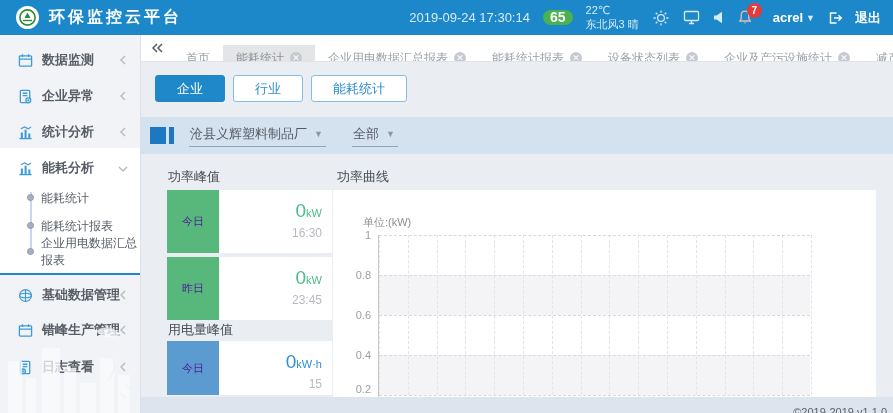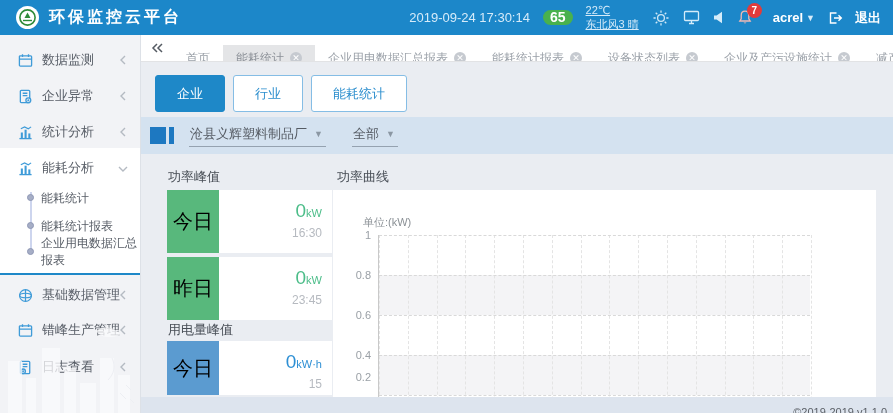--- a/index.html
+++ b/index.html
@@ -9,37 +9,37 @@
   
   .topbar { position:absolute; top:0; left:0; right:0; height:35px; background:#1c87c9;
             display:flex; align-items:center; color:#fff; padding:0 12px 0 16px; z-index:30; }
   .logo { width:23px; height:23px; border-radius:50%; background:#fff; display:flex;
           align-items:center; justify-content:center; margin-right:10px; flex:0 0 auto; }
   .app-title { font-size:16px; font-weight:bold; letter-spacing:3px; }
   .topbar-right { margin-left:auto; display:flex; align-items:center; gap:13px; }
   .datetime { font-size:13px; color:#d6ebf9; }
   .aqi-badge { background:#49b14d; color:#fff; font-size:14px; font-weight:bold;
                border-radius:9px; padding:1px 7px; line-height:13px; }
-  .weather-col { font-size:11px; color:#d6ebf9; line-height:1.25; text-align:left;text-decoration:underline; }
+  .weather-col { font-size:11px; color:#d6ebf9; line-height:1.25; text-align:left; }
   .hicon { display:flex; align-items:center; }
   .bell-wrap { position:relative; margin-right:8px; }
   .bell-badge { position:absolute; top:-7px; left:9px; min-width:15px; height:15px; border-radius:8px;
                 background:#e23b3b; color:#fff; font-size:10px; font-weight:bold; line-height:15px;
                 text-align:center; padding:0 3px; }
   .user { font-size:13px; font-weight:bold; display:flex; align-items:center; gap:3px; }
   .caret-down { font-size:9px; color:#d6ebf9; }
   .logout { display:flex; align-items:center; gap:12px; font-size:13px; font-weight:bold; }
 
   
   .sidebar { position:absolute; top:35px; left:0; width:141px; bottom:0; background:#f2f3f6;
              border-right:1px solid #dde1e7; z-index:10; overflow:hidden; }
   .active-section { position:absolute; top:113px; left:0; right:0; height:125px; background:#fff; }
   .blue-divider { position:absolute; top:238px; left:0; right:0; height:2px; background:#1e88c8; }
   .side-item { position:absolute; left:0; width:100%; height:26px; display:flex; align-items:center;
-               padding-left:18px; font-size:13px; color:#575d66; cursor:pointer; }
+               padding-left:18px; font-size:13px; color:#575d66; cursor:pointer;font-weight:bold; }
   .side-item .sicon { width:15px; height:15px; margin-right:9px; flex:0 0 auto; }
   .side-item .chev { position:absolute; right:13px; top:7px; }
   .sub-line { position:absolute; left:30px; top:157px; height:62px; width:2px; background:#cdd5ee; }
   .sub-item { position:absolute; left:0; width:100%; height:22px; display:flex; align-items:center;
               padding-left:41px; font-size:12px; color:#575d66; cursor:pointer; }
   .sub-bullet { position:absolute; left:27px; top:7px; width:7px; height:7px; border-radius:50%;
                 background:#a6aec6; border:1px solid #8f98b5; }
   .watermark { position:absolute; bottom:0; left:0; opacity:.75; }
 
   
@@ -48,37 +48,37 @@
             color:#9aa0a8; white-space:nowrap; overflow:hidden; z-index:20; }
   .tab-arrows { padding:0 10px; display:flex; align-items:center; cursor:pointer; flex:0 0 auto; }
   .tab { display:flex; align-items:center; gap:6px; padding:0 13px; height:100%; cursor:pointer; flex:0 0 auto;margin-top:20px; }
   .tab.active { background:#e4e5e7; color:#8b9097; }
   .tab-close { width:12px; height:12px; border-radius:50%; background:#c6cad0; color:#fff;
                font-size:9px; line-height:12px; text-align:center; flex:0 0 auto; }
 
   
   .content { position:absolute; top:62px; left:141px; right:0; bottom:0; }
   .btn-row { position:absolute; top:13px; left:14px; display:flex; gap:8px; }
-  .fbtn { height:37px; padding:0 21px; font-size:13px; border-radius:3px; border:1px solid #85bde5;
+  .fbtn { height:27px; padding:0 21px; font-size:13px; border-radius:3px; border:1px solid #85bde5;
           background:#fff; color:#2a8dcd; display:flex; align-items:center; cursor:pointer; }
   .fbtn.active { background:#1e88c8; border-color:#1e88c8; color:#fff; }
 
   .selector-bar { position:absolute; top:55px; left:0; right:0; height:37px; background:#d4e2f0;
                   display:flex; align-items:center; padding-left:9px; }
   .sq1 { width:16px; height:17px; background:#1d78c1; }
   .sq2 { width:5px; height:17px; background:#1d78c1; margin-left:3px; }
   .select { margin-left:15px; font-size:13px; color:#555b63; border-bottom:1px solid #95a2b0;
             padding:0 3px 3px 1px; display:flex; align-items:center; gap:7px; cursor:pointer; }
   .select .caret { font-size:9px; color:#8b97a3; }
   .select + .select { margin-left:26px; }
 
   .panel-title { position:absolute; font-size:13px; color:#474d55; }
 
   .card { position:absolute; left:26px; width:165px; background:#fff; display:flex; overflow:hidden; }
-  .card-label { width:52px; color:#000000; font-size:20px; display:flex; align-items:center;
+  .card-label { width:52px; color:#4c1d95; font-size:11px; display:flex; align-items:center;
                 justify-content:center; flex:0 0 auto; }
   .card.green .card-label { background:#58b87c; }
   .card.blue  .card-label { background:#5b9bd0; }
   .card-body { flex:1; text-align:right; padding:11px 10px 0 0; }
   .card-value { font-size:19px; line-height:20px; }
   .card.green .card-value { color:#4cbd89; }
   .card.blue  .card-value { color:#2d8fd4; }
   .card-unit { font-size:11px; }
   .card-time { font-size:12px; color:#b6bac0; margin-top:3px; }
 
@@ -388,20 +388,20 @@
         <div class="vline" style="left: 432px;"></div>
         <div class="hline" style="top: 0px;"></div>
         <div class="ylab" style="top: -6px;">1</div>
         <div class="hline" style="top: 40px;"></div>
         <div class="ylab" style="top: 34px;">0.8</div>
         <div class="hline" style="top: 80px;"></div>
         <div class="ylab" style="top: 74px;">0.6</div>
         <div class="hline" style="top: 120px;"></div>
         <div class="ylab" style="top: 114px;">0.4</div>
         <div class="hline" style="top: 160px;"></div>
-        <div class="ylab" style="top: 136px;">0.2</div>
+        <div class="ylab" style="top: 148px;">0.2</div>
       </div>
   </div>
 
   <div class="footer-strip">
     <span class="footer-text">©2019-2019 v1.1.0</span>
   </div>
 </main>
 
 </body></html>

